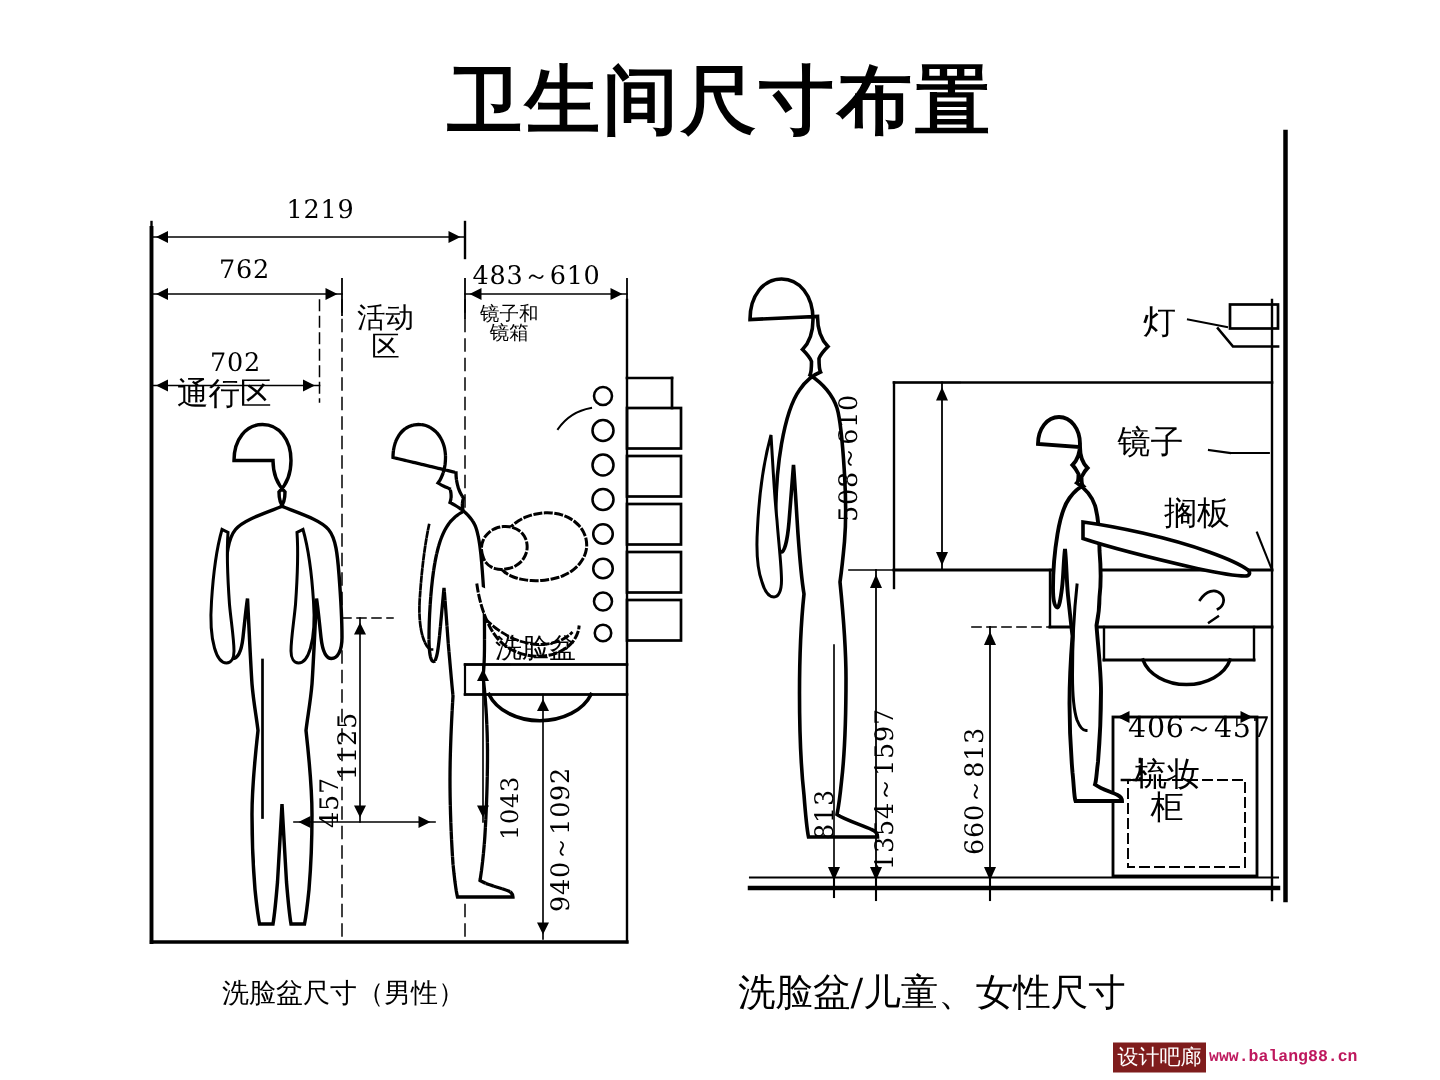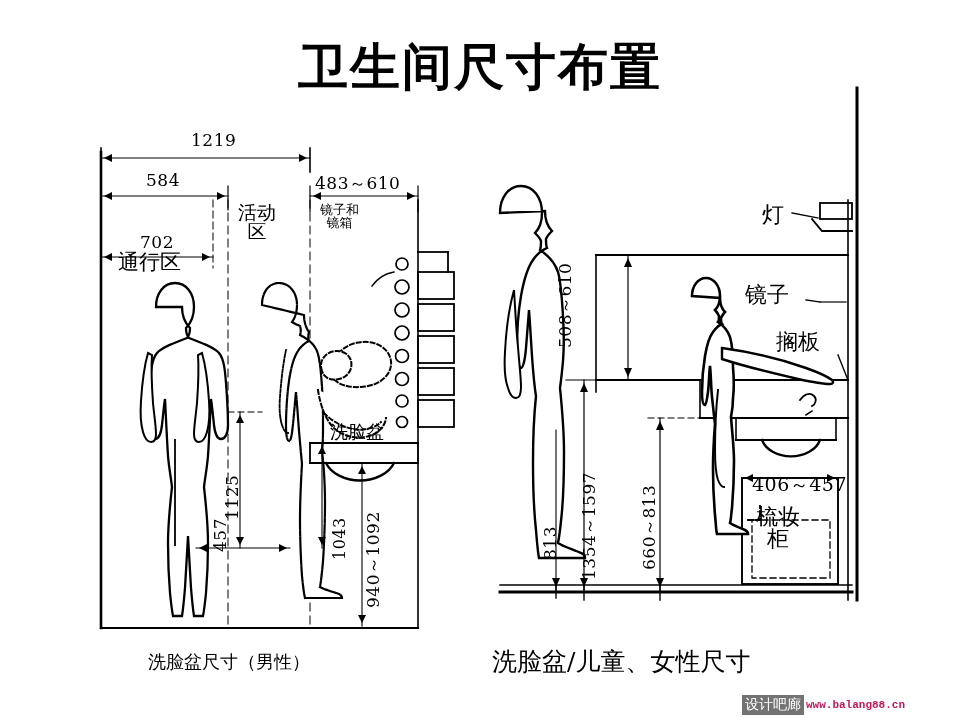--- a/index.html
+++ b/index.html
@@ -81,21 +81,21 @@
     position: absolute;
     left: 742px;
     top: 694px;
     height: 22px;
     display: flex;
     align-items: center;
     font-size: 15px;
     font-family: "Liberation Serif", "DejaVu Serif", serif;
   }
   #wm-brand {
-    background: #737373;
+    background: #7f1d1d;
     color: #fff;
     padding: 1px 3px;
     font-size: 14px;
     letter-spacing: 0px;
   }
   #wm-url {
     color: #be185d;
     margin-left: 2px;
     font-family: "Liberation Mono", "DejaVu Sans Mono", monospace;
     font-size: 11px;
@@ -328,21 +328,21 @@
 
         <line x1="584" y1="580" x2="584" y2="600" stroke-width="1.4"></line>
         <line x1="660" y1="580" x2="660" y2="600" stroke-width="1.4"></line>
         <line x1="556" y1="580" x2="556" y2="598" stroke-width="1.4"></line>
 
       </g>
     </g>
   </svg>
 
   <div class="dim" id="d-1219" style="left:160px; top:130px;margin-left:31px;">1219</div>
-  <div class="dim" id="d-762" style="left:146px; top:170px;">584</div>
+  <div class="dim" id="d-762" style="left:146px; top:170px;">762</div>
   <div class="dim" id="d-483" style="left:315px; top:172px;">483～610</div>
   <div class="dim" id="d-579" style="left:140px; top:232px;">702</div>
 
   <div class="lbl big" id="l-tongxing" style="left:118px; top:208px;">通行区</div>
   <div class="lbl stacked" id="l-huodong" style="left:238px; top:203px; font-size:19px;">
     <div>活动</div>
     <div>区</div>
   </div>
   <div class="lbl stacked" id="l-jingzi" style="left:320px; top:203px; font-size:13px;">
     <div>镜子和</div>

